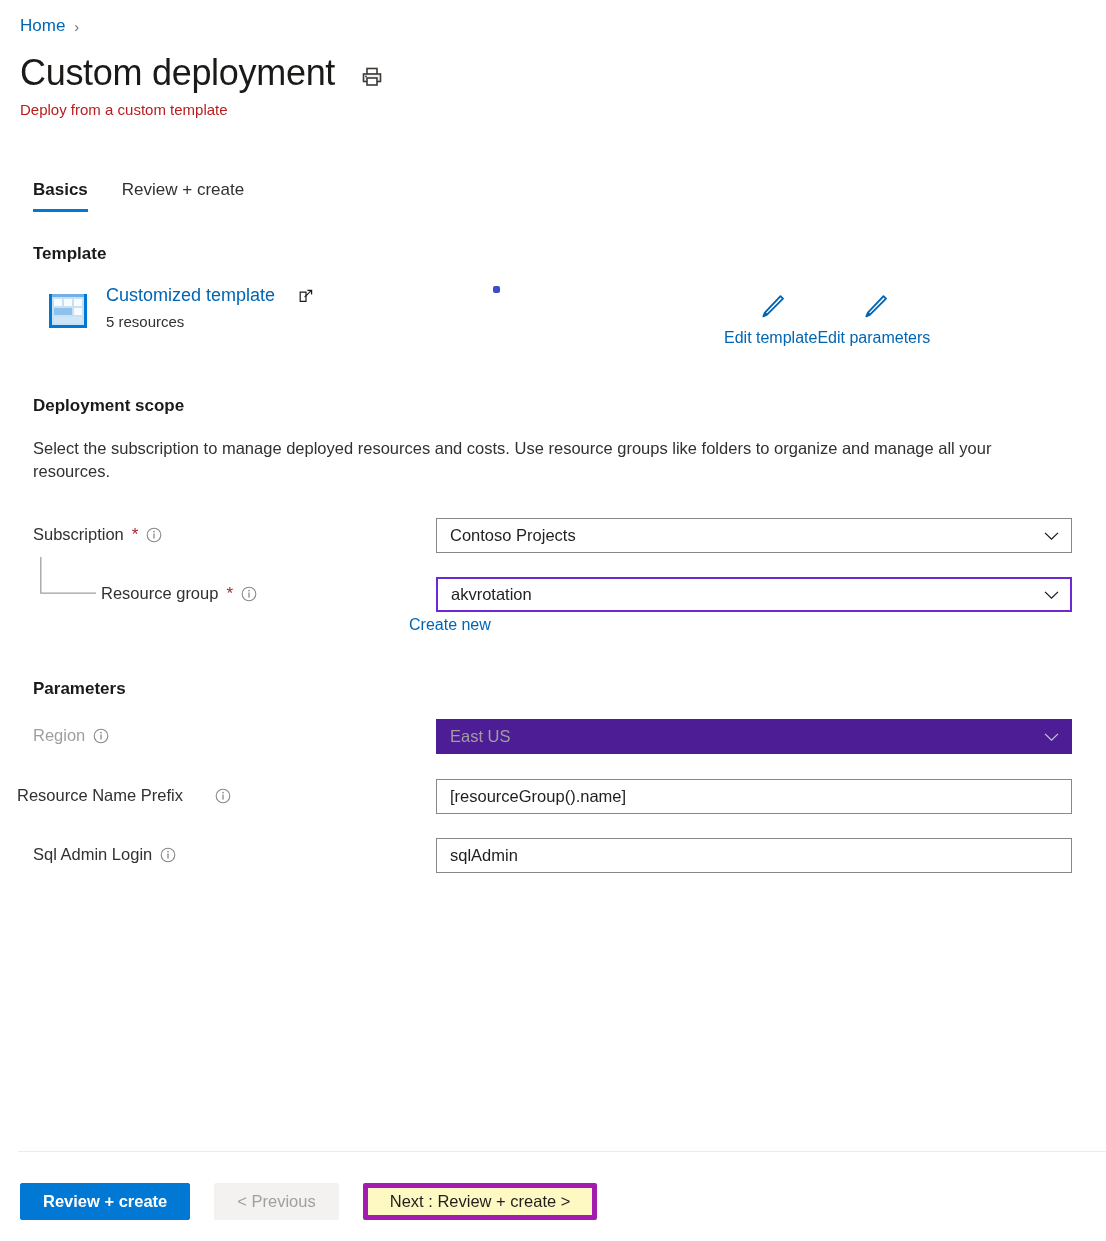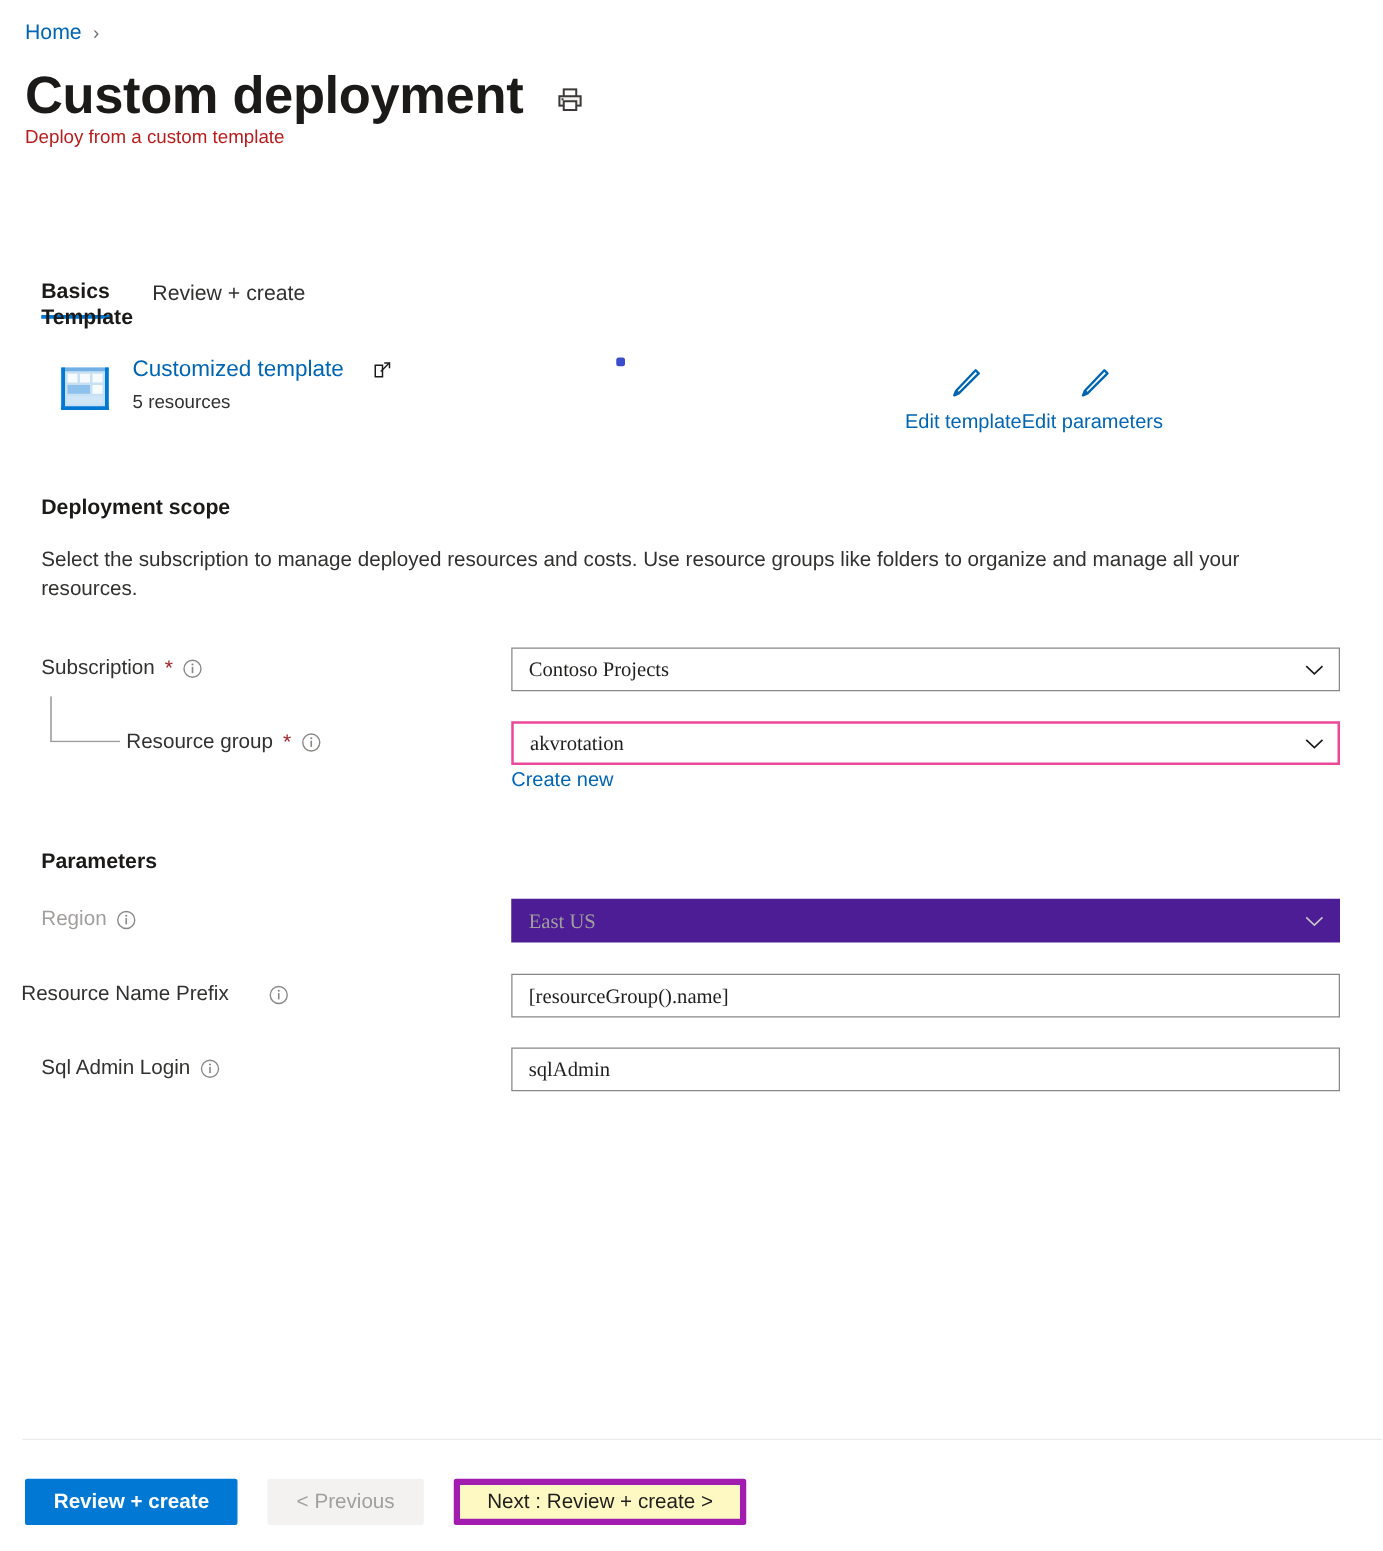--- a/index.html
+++ b/index.html
@@ -19,31 +19,31 @@
     font-size: 17px; display: flex; align-items: center; gap: 9px;
   }
   .breadcrumb a { color: #0065b3; text-decoration: none; }
   .crumb-sep { color: #6e6e6e; font-size: 15px; }
 
   
   .title-row {
     position: absolute; left: 20px; top: 52px;
     display: flex; align-items: center; gap: 26px;
   }
-  .page-title { font-size: 42px; font-weight: 700; letter-spacing: -0.3px; color: #1b1a19; }
+  .page-title { font-size: 36px; font-weight: 400; letter-spacing: -0.3px; color: #1b1a19; }
   .printer-icon { width: 22px; height: 22px; display: block; margin-top: 8px; }
   .subtitle {
     position: absolute; left: 20px; top: 101px;
     font-size: 15px; color: #b91c1c;
   }
 
   
   .tabs {
     position: absolute; left: 33px; top: 180px;
-    display: flex; align-items: center; gap: 34px; margin-top: 43px;
+    display: flex; align-items: flex-start; gap: 34px;
   }
   .tab { font-size: 17px; color: #323130; padding-bottom: 9px; cursor: pointer; }
   .tab.active { font-weight: 700; color: #1b1a19; border-bottom: 3px solid #0078d4; }
 
   
   .section-head { position: absolute; font-size: 17px; font-weight: 700; color: #1b1a19; }
   #tpl-head   { left: 33px; top: 244px; }
   #scope-head { left: 33px; top: 396px; }
   #param-head { left: 33px; top: 679px; }
 
@@ -78,24 +78,24 @@
     position: absolute; font-size: 16.5px; color: #323130;
     display: flex; align-items: center; gap: 8px; white-space: nowrap;
   }
   .req { color: #a4262c; font-size: 17px; line-height: 1; }
   .info-icon { width: 16px; height: 16px; display: block; }
 
   .field { position: absolute; left: 409px; width: 663px; display: flex; align-items: center; }
   .field input {
     width: 100%; height: 100%;
     border: 1px solid #8a8886; background: #fff;
-    font-family: Liberation Serif, serif; font-size: 16.5px; color: #201f1e;
-    padding: 0 36px 0 13px; outline: none;
-  }
-  .field.focused input { border: 2px solid #ec4899; }
+    font-family: Liberation Sans, sans-serif; font-size: 16.5px; color: #201f1e;
+    padding: 0 36px 0 13px; outline: none; margin-left: 27px;
+  }
+  .field.focused input { border: 2px solid #6d28d9; }
   .field input.disabled {
     background: #4c1d95; border: 1px solid transparent; color: #a19f9d;
   }
   .chev {
     position: absolute; right: 13px; top: 50%; transform: translateY(-50%);
     width: 15px; height: 9px; pointer-events: none;
   }
 
   .create-new {
     position: absolute; left: 409px; top: 616px;

